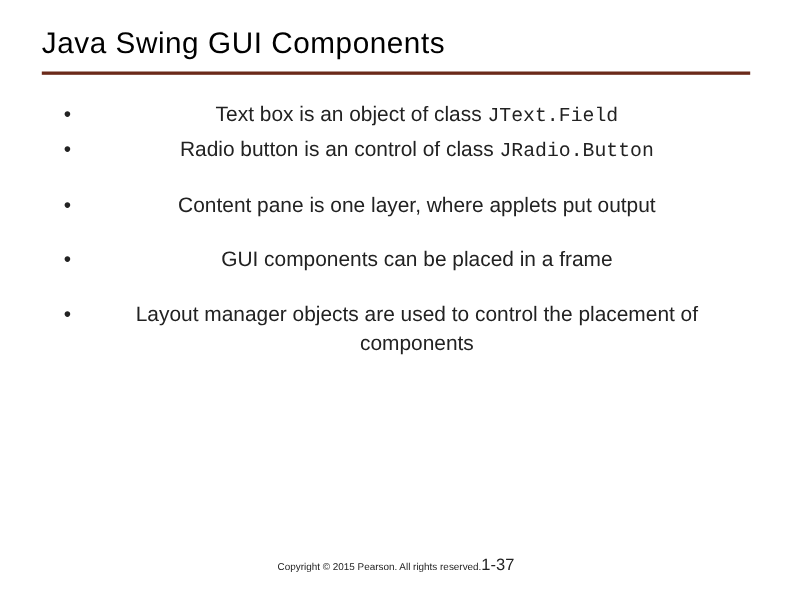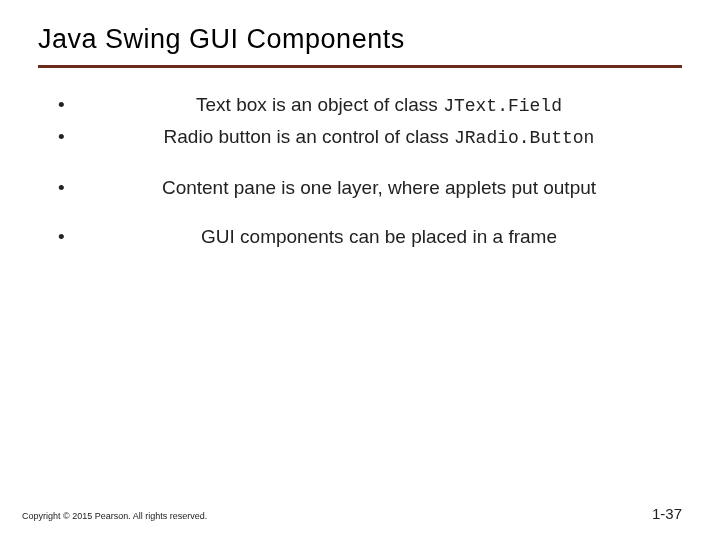--- a/index.html
+++ b/index.html
@@ -55,24 +55,24 @@
     .bullets li.gap {
       margin-top: 24px;
     }
     .code {
       font-family: "Courier New", Courier, monospace;
       font-size: 18px;
     }
     .footer {
       position: absolute;
       bottom: 18px;
-      left: 22px;
+      left: 38px;
       right: 38px;
       display: flex;
-      justify-content: space-between;
+      justify-content: center;
       align-items: baseline;
       font-family: Arial, sans-serif;
     }
     .copyright {
       font-size: 9px;
       color: #222;
     }
     .pagenum {
       font-size: 15px;
       color: #222;
@@ -87,19 +87,20 @@
 
   <ul class="bullets">
     <li>
       <span>Text box is an object of class </span><span class="code">JText.Field</span>
     </li>
     <li>
       <span>Radio button is an control of class </span><span class="code">JRadio.Button</span>
     </li>
     <li class="gap">Content pane is one layer, where applets put output</li>
     <li class="gap">GUI components can be placed in a frame</li>
+    <li class="gap">Layout manager objects are used to control the placement of components</li>
   </ul>
 
   <div class="footer">
     <span class="copyright">Copyright © 2015 Pearson. All rights reserved.</span>
     <span class="pagenum">1-37</span>
   </div>
 </div>
 
 </body></html>

